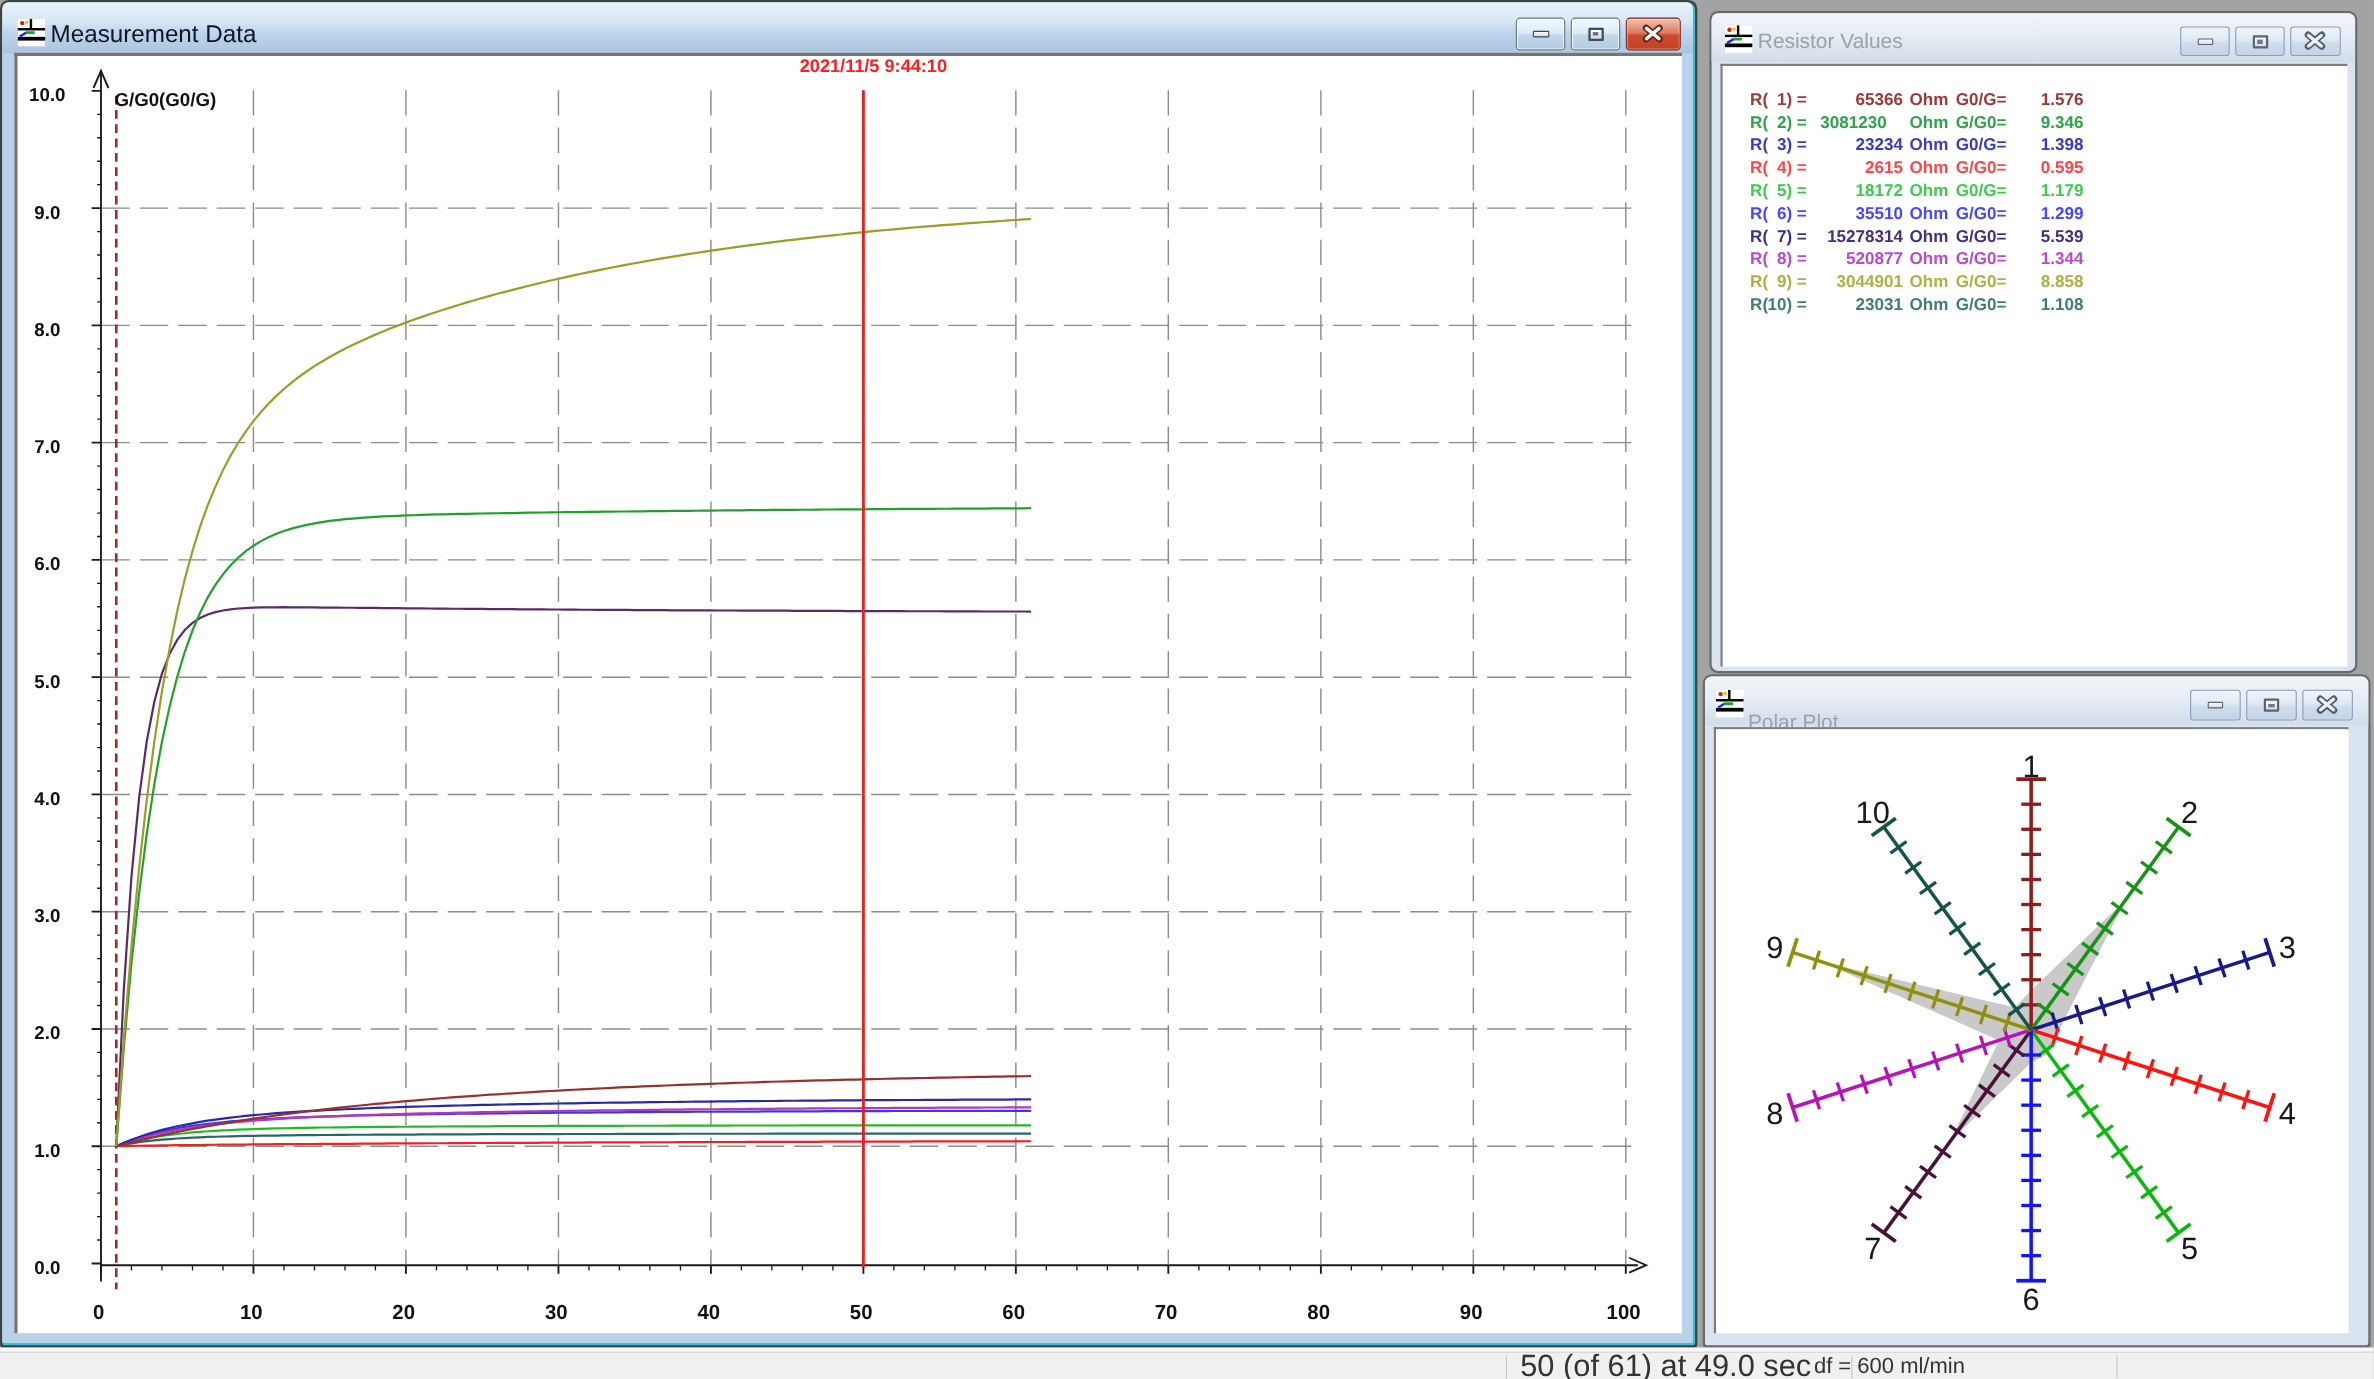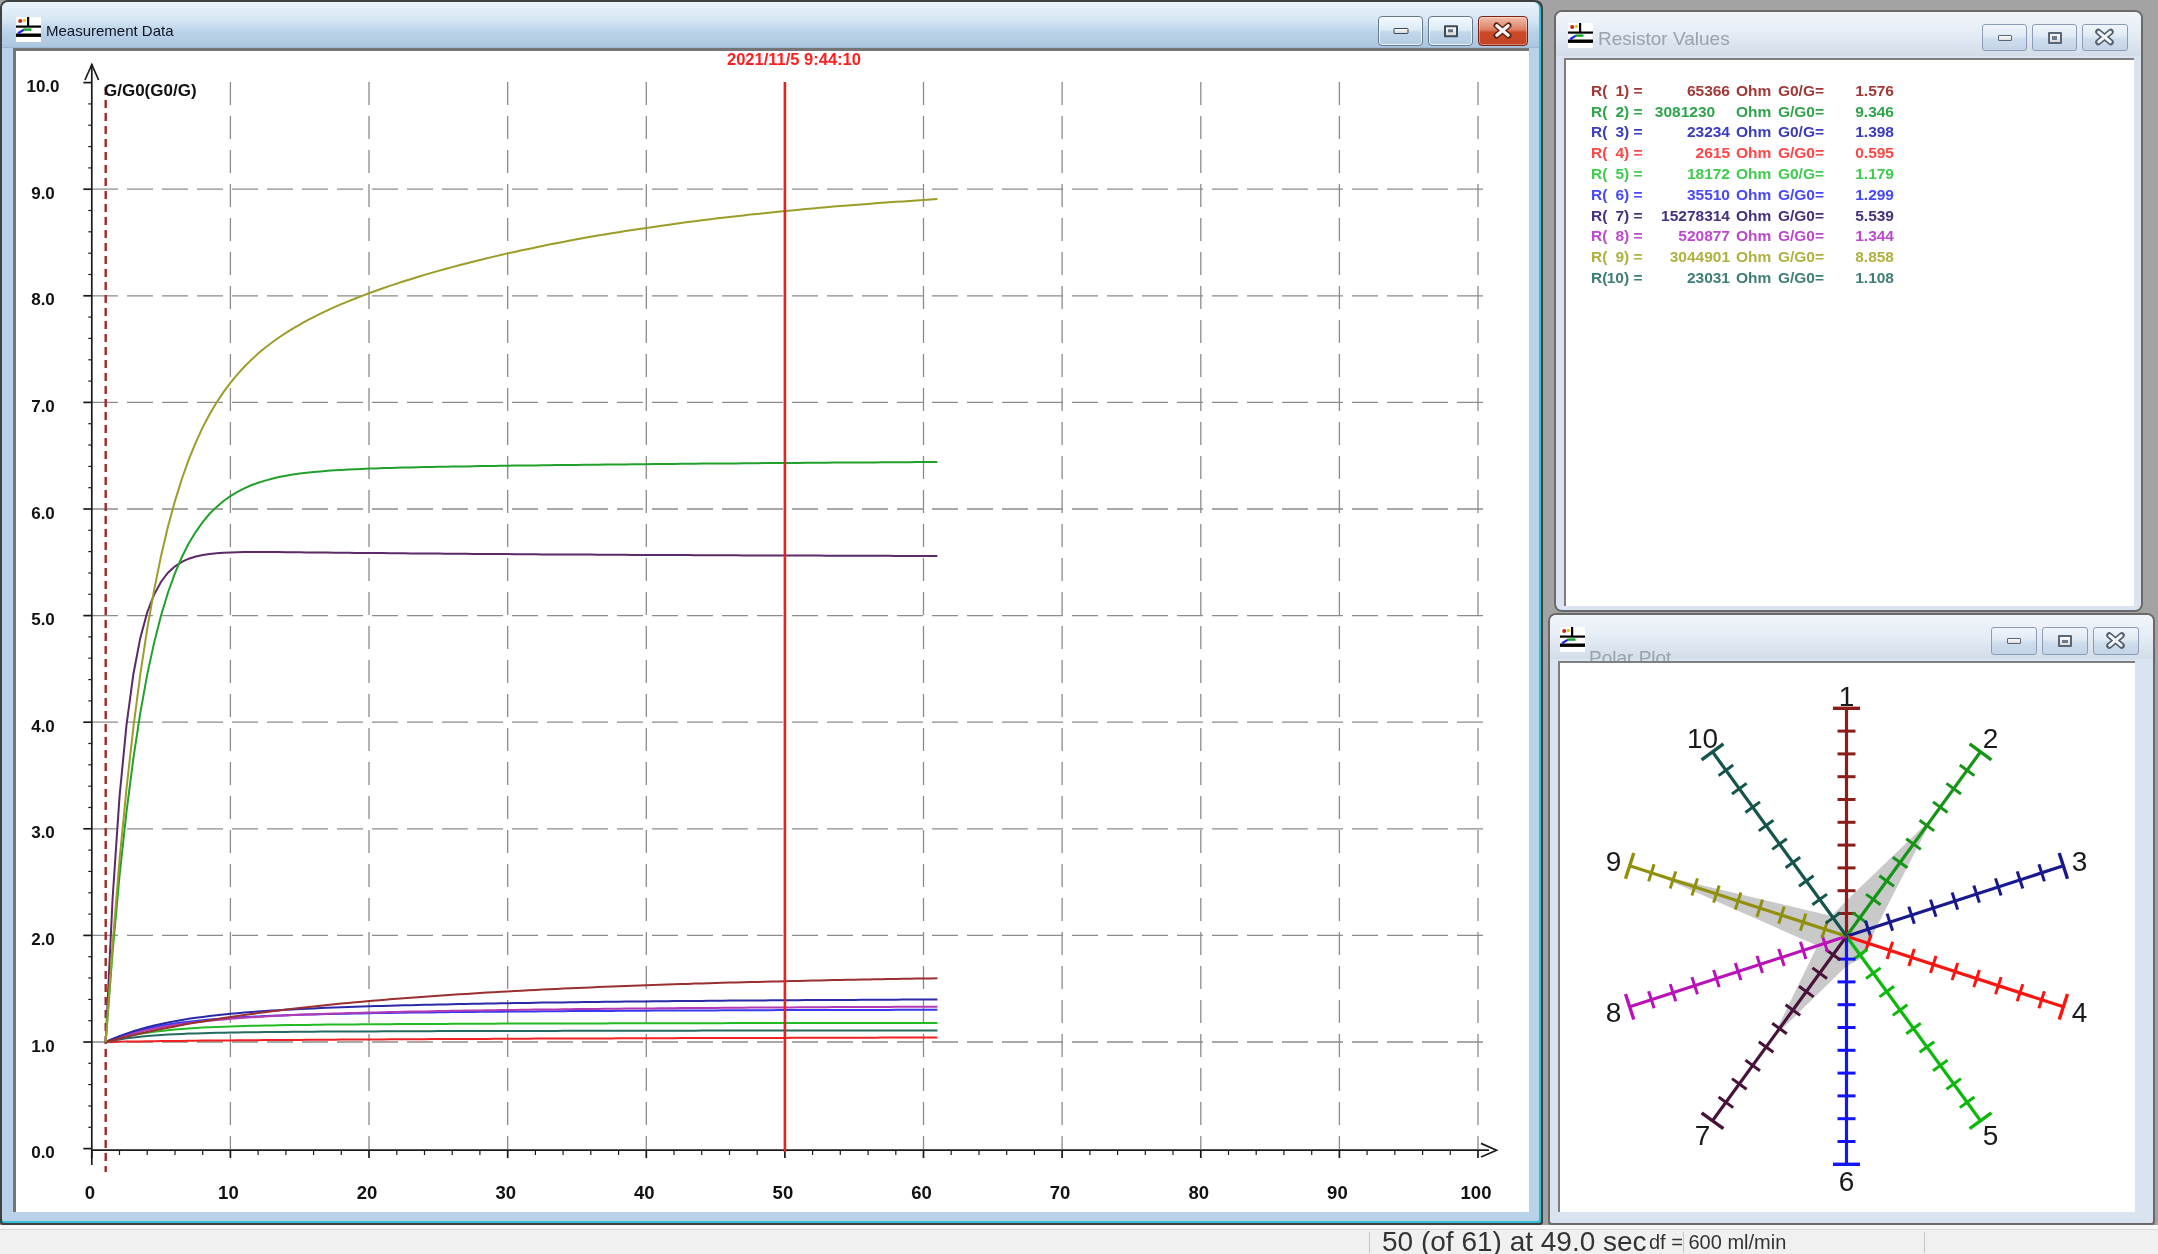--- a/index.html
+++ b/index.html
@@ -14,21 +14,21 @@
   <svg style="position:absolute;left:16px;top:17px" width="26" height="26" viewBox="0 0 26 26">
 <rect x="0" y="0" width="25" height="25" fill="#ffffff"></rect>
 <rect x="0" y="8.5" width="25" height="2.2" fill="#000"></rect>
 <rect x="11" y="0" width="2.2" height="9" fill="#000"></rect>
 <rect x="0" y="16.5" width="25" height="3.4" fill="#000"></rect>
 <circle cx="4.2" cy="4" r="2" fill="#cc2211"></circle>
 <circle cx="8.4" cy="3.4" r="1.7" fill="#e8c816"></circle>
 <path d="M2 16.2 L8 12.6" stroke="#2222ee" stroke-width="2.2" fill="none"></path>
 <path d="M7.5 12.6 L15.5 12.6" stroke="#11aa22" stroke-width="2.4" fill="none"></path>
 </svg>
-  <div class="abs" style="left:46px;top:2px;height:46px;line-height:58px;font-size:15px;color:#0d1526">Measurement Data</div>
+  <div class="abs" style="left:46px;top:2px;height:46px;line-height:58px;font-size:22px;color:#0d1526">Measurement Data</div>
   <div style="position:absolute;left:1378px;top:16px;width:45px;height:30px;border:1.5px solid #64788e;border-radius:4px;background:linear-gradient(180deg,#f3f9fd 0%,#dcebf7 45%,#c2d7ea 55%,#b3cbe2 100%);box-shadow:inset 0 0 0 1px rgba(255,255,255,.75)">
 <div style="position:absolute;left:50%;top:50%;transform:translate(-50%,-50%);width:15px;height:6px;background:linear-gradient(180deg,#fdfdfd,#d8d8d8);border:1.6px solid #3e4a58;border-radius:1px"></div>
     </div>
   <div style="position:absolute;left:1428px;top:16px;width:45px;height:30px;border:1.5px solid #64788e;border-radius:4px;background:linear-gradient(180deg,#f3f9fd 0%,#dcebf7 45%,#c2d7ea 55%,#b3cbe2 100%);box-shadow:inset 0 0 0 1px rgba(255,255,255,.75)">
 <div style="position:absolute;left:50%;top:50%;transform:translate(-50%,-50%);width:14px;height:11.5px;background:linear-gradient(180deg,#fdfdfd,#d8d8d8);border:2px solid #3e4a58;border-radius:1px">
         <div style="position:absolute;left:2px;top:2px;width:5.5px;height:3.2px;background:#5f7184"></div>
       </div>
     </div>
   <div style="position:absolute;left:1478px;top:16px;width:50px;height:30px;border:1.5px solid #7e2213;border-radius:4px;background:linear-gradient(180deg,#f1c0ae 0%,#dd7e62 45%,#cc4a2a 55%,#c14426 100%);box-shadow:inset 0 0 0 1px rgba(255,255,255,.35)">
 <svg width="47" height="27" viewBox="0 0 47 27">

